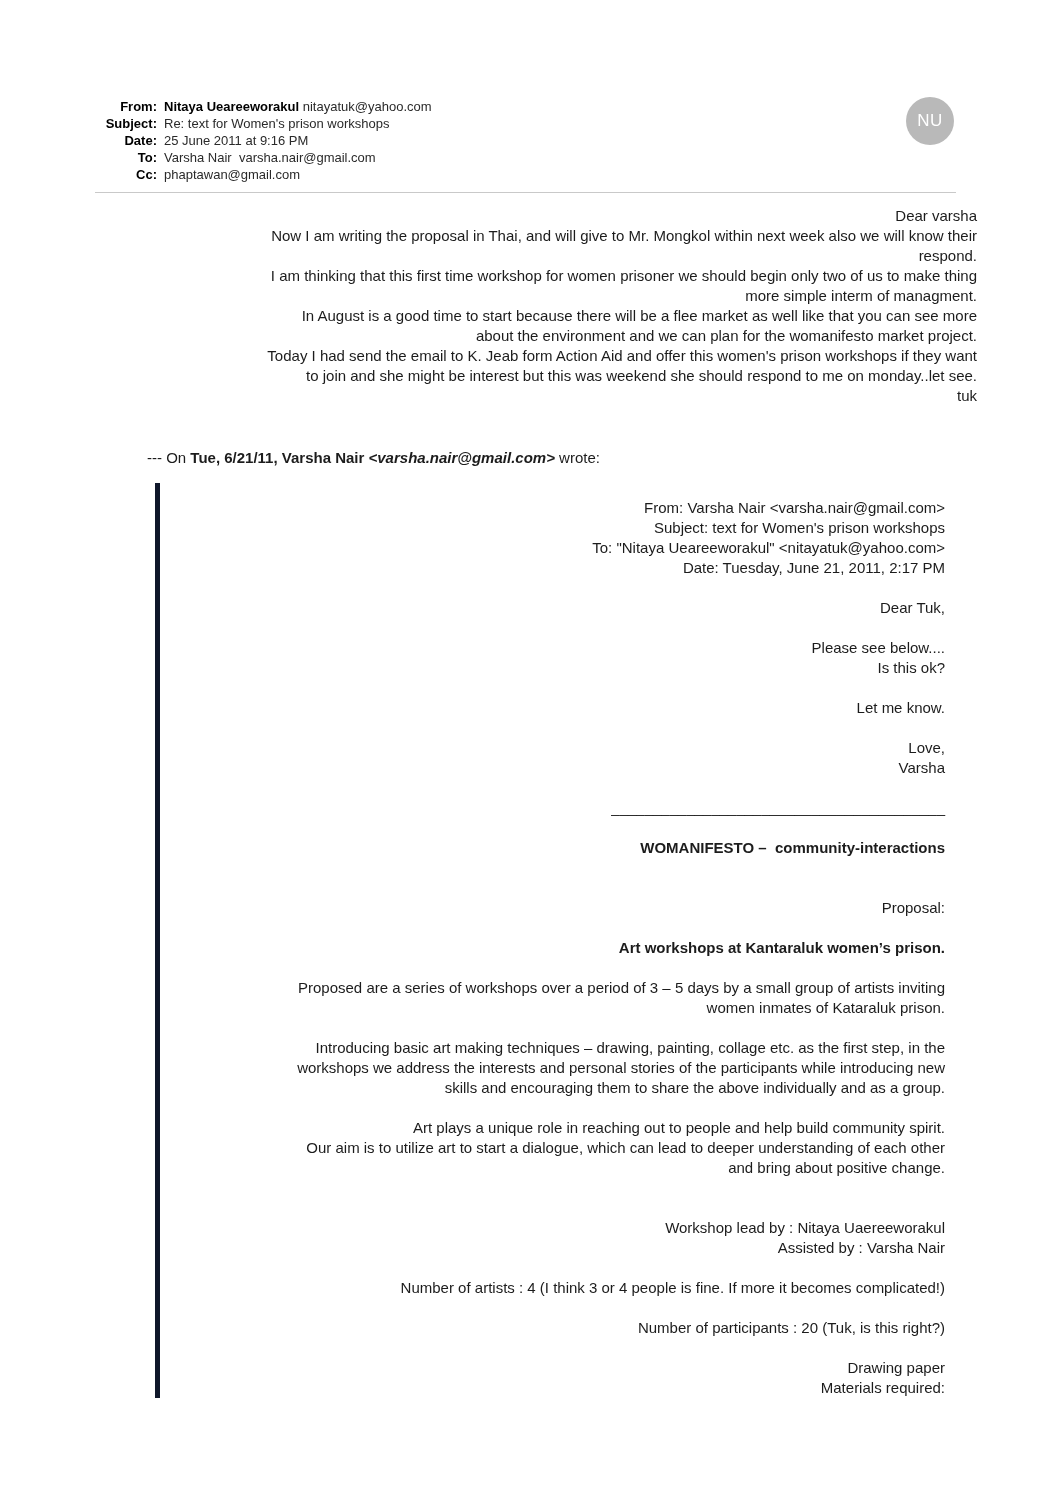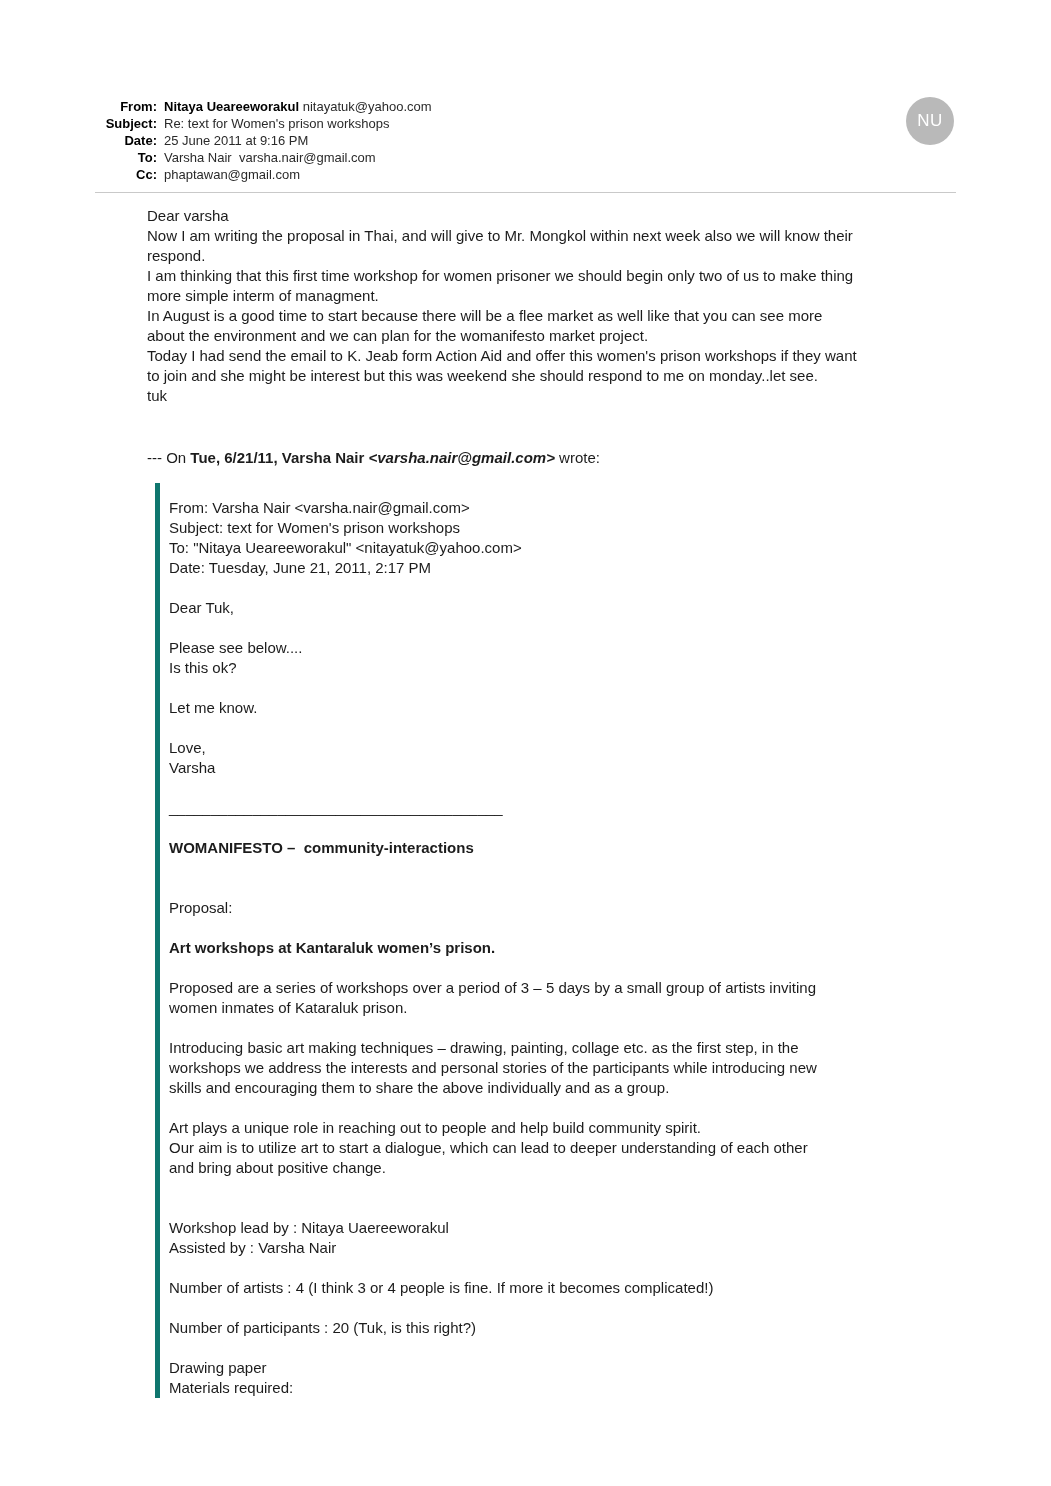--- a/index.html
+++ b/index.html
@@ -62,41 +62,41 @@
 
   
   .body-text {
     position: absolute;
     left: 147px;
     top: 206px;
     width: 830px;
     font-size: 15px;
     line-height: 20px;
   }
-  .line { white-space: pre; min-height: 20px; }
+  .line { white-space: pre; min-height: 20px; text-align: right; }
   .line.b { font-weight: bold; }
 
   .attribution {
     position: absolute;
     left: 147px;
     top: 448px;
     font-size: 15px;
     line-height: 20px;
     white-space: pre;
   }
   .attribution .seg-bold { font-weight: bold; text-align: center; }
   .attribution .seg-bold-italic { font-weight: bold; font-style: italic; }
 
   
   .quote {
     position: absolute;
     left: 155px;
     top: 483px;
     width: 790px;
-    border-left: 5px solid #0f766e;
+    border-left: 5px solid #0f172a;
     padding-left: 9px;
     padding-top: 15px;
     font-size: 15px;
     line-height: 20px;
   }
 </style>
 </head>
 <body>
 
 <div class="page">

